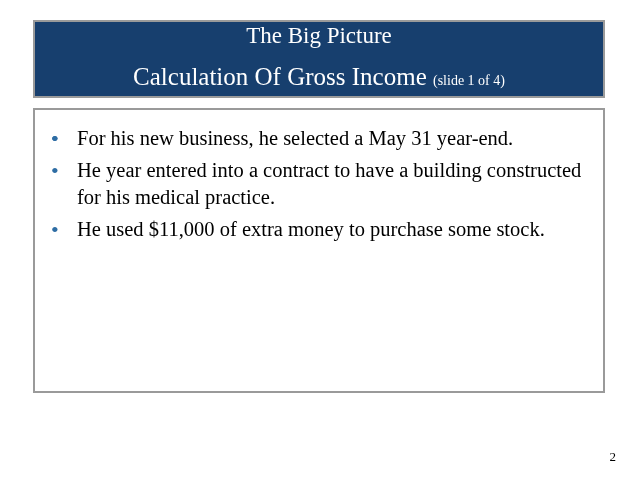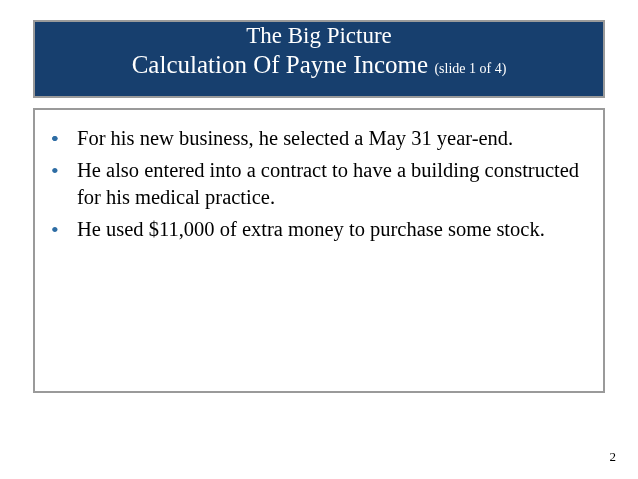--- a/index.html
+++ b/index.html
@@ -27,21 +27,21 @@
     left: 33px;
     top: 20px;
     width: 572px;
     height: 78px;
     background: #173F6E;
     border: 2px solid #9a9a9a;
     box-sizing: border-box;
     display: flex;
     flex-direction: column;
     align-items: center;
-    justify-content: flex-start;
+    justify-content: space-between;
   }
   .title-line1 {
     color: #ffffff;
     font-size: 23px;
     line-height: 28px;
     text-align: center;
     white-space: nowrap;
   }
   .title-line2 {
     color: #ffffff;
@@ -96,37 +96,37 @@
   }
 </style>
 </head>
 <body>
 
 <div class="slide">
 
   <div class="title-box">
     <div class="title-line1">The Big Picture</div>
     <div class="title-line2">
-      <span>Calculation Of Payne Income</span>
+      <span>Calculation Of Gross Income</span>
       <span class="title-sub">(slide 1 of 4)</span>
     </div>
   </div>
 
   <div class="body-box">
     <ul class="bullets">
       <li>
         <span class="bullet-dot">•</span>
       </li>
       <li>
         <span class="bullet-dot">•</span>
         <span>For his new business, he selected a May 31 year-end.</span>
       </li>
       <li>
         <span class="bullet-dot">•</span>
-        <span>He also entered into a contract to have a building constructed for his medical practice.</span>
+        <span>He year entered into a contract to have a building constructed for his medical practice.</span>
       </li>
       <li>
         <span class="bullet-dot">•</span>
         <span>He used $11,000 of extra money to purchase some stock.</span>
       </li>
     </ul>
   </div>
 
   <div class="page-number">2</div>
 

